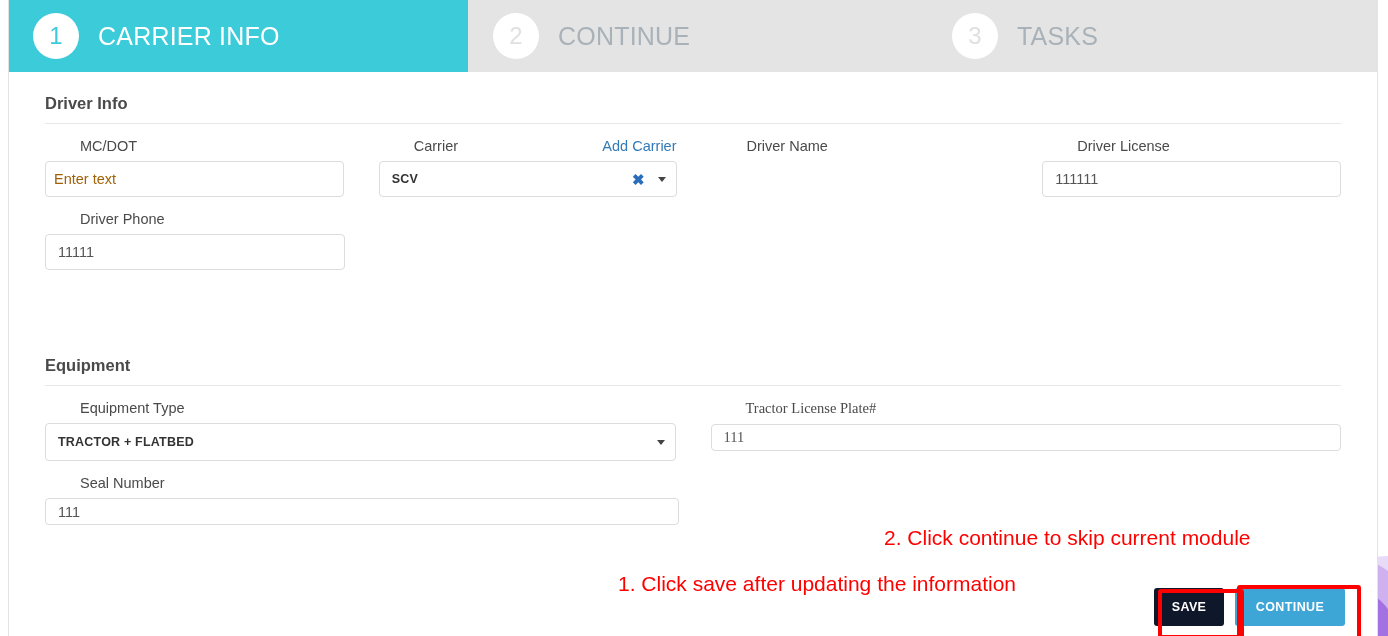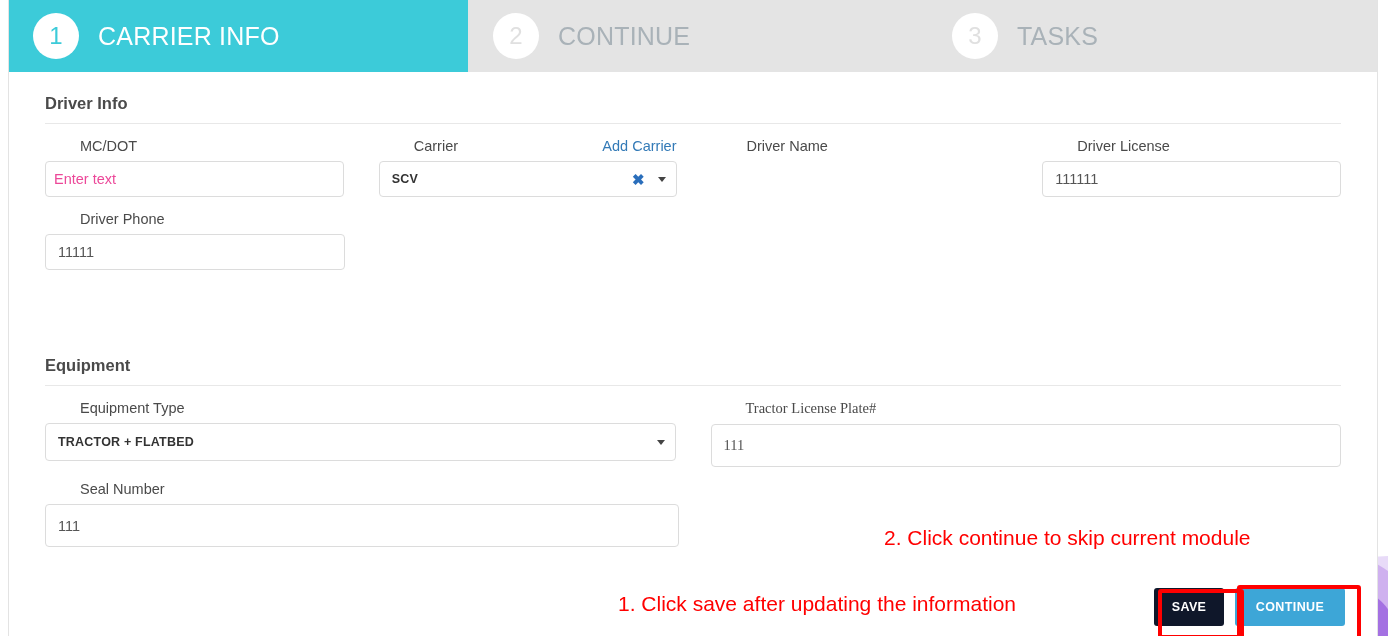--- a/index.html
+++ b/index.html
@@ -167,21 +167,21 @@
     background: #fff;
     display: flex;
     align-items: center;
     padding: 0 12px;
     font-size: 14.5px;
     color: #555;
     box-sizing: border-box;
     width: 100%;
   }
   .input.placeholder {
-    color: #ec4899;
+    color: #a16207;
     padding-left: 8px;
   }
   .select {
     justify-content: space-between;
     padding-right: 10px;
   }
   .select .sel-val {
     font-size: 12.5px;
     font-weight: bold;
     letter-spacing: 0.2px;
@@ -202,35 +202,35 @@
     width: 0; height: 0;
     border-left: 4.5px solid transparent;
     border-right: 4.5px solid transparent;
     border-top: 5px solid #444;
   }
 
   .equip-select {
     height: 38px;
   }
   .tall-input {
-    height: 43px;
+    height: 27px;
   }
 
   .spacer-driver { height: 64px; }
 
   
   .anno {
     position: absolute;
     color: #ff0000;
     font-size: 21px;
     white-space: nowrap;
     z-index: 6;
   }
   .anno-2 { left: 884px; top: 526px; }
-  .anno-1 { left: 618px; top: 592px; text-align: right; }
+  .anno-1 { left: 618px; top: 572px; text-align: right; }
 
   .btn-bar {
     position: absolute;
     left: 1154px;
     top: 588px;
     display: flex;
     z-index: 5;
   }
   .btn {
     background: #0f172a;

